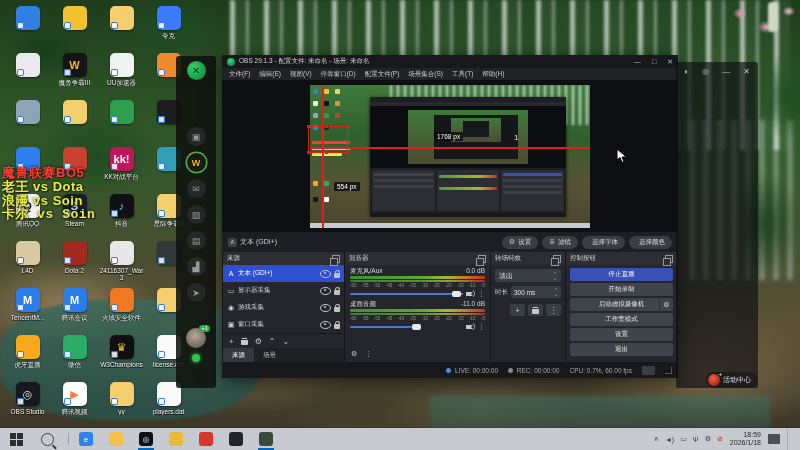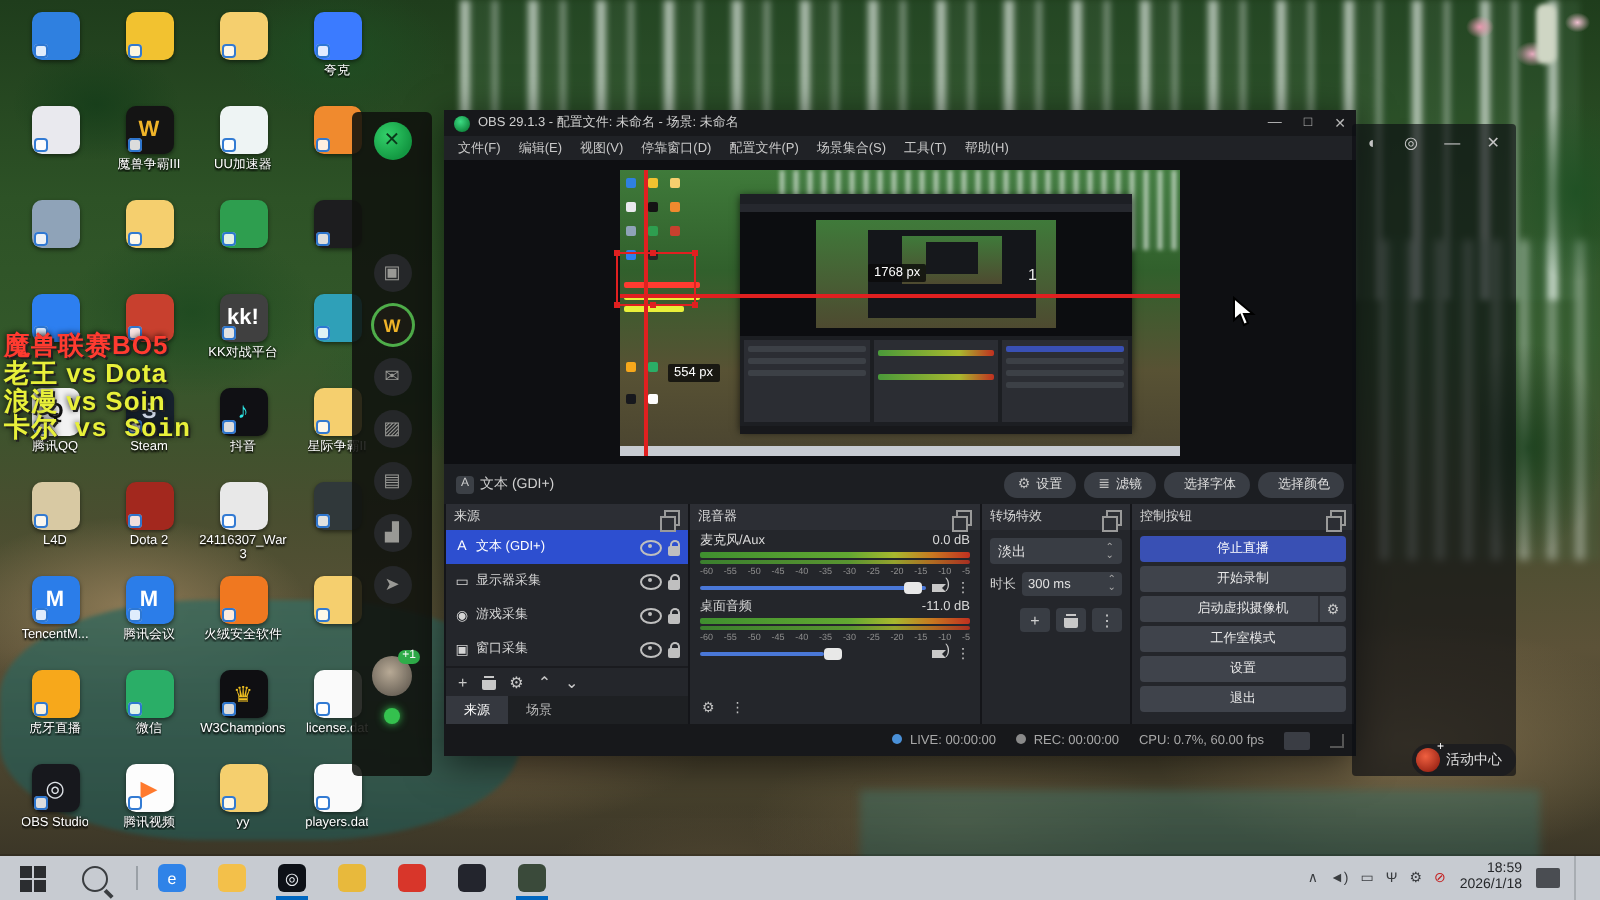--- a/index.html
+++ b/index.html
@@ -285,21 +285,21 @@
       <div class="tile" style="background: rgb(45, 127, 240);"></div>
       <div class="lbl"></div>
     </div>
 
     <div class="dicon">
       <div class="tile" style="background: rgb(200, 64, 46);"></div>
       <div class="lbl"></div>
     </div>
 
     <div class="dicon">
-      <div class="tile" style="background: #404040; color: rgb(255, 255, 255);">kk!</div>
+      <div class="tile" style="background: #be185d; color: rgb(255, 255, 255);">kk!</div>
       <div class="lbl">KK对战平台</div>
     </div>
 
     <div class="dicon">
       <div class="tile" style="background: rgb(47, 160, 184);"></div>
       <div class="lbl"></div>
     </div>
 
     <div class="dicon">
       <div class="tile" style="background: rgb(242, 242, 242); color: rgb(17, 17, 17);">Q</div>

